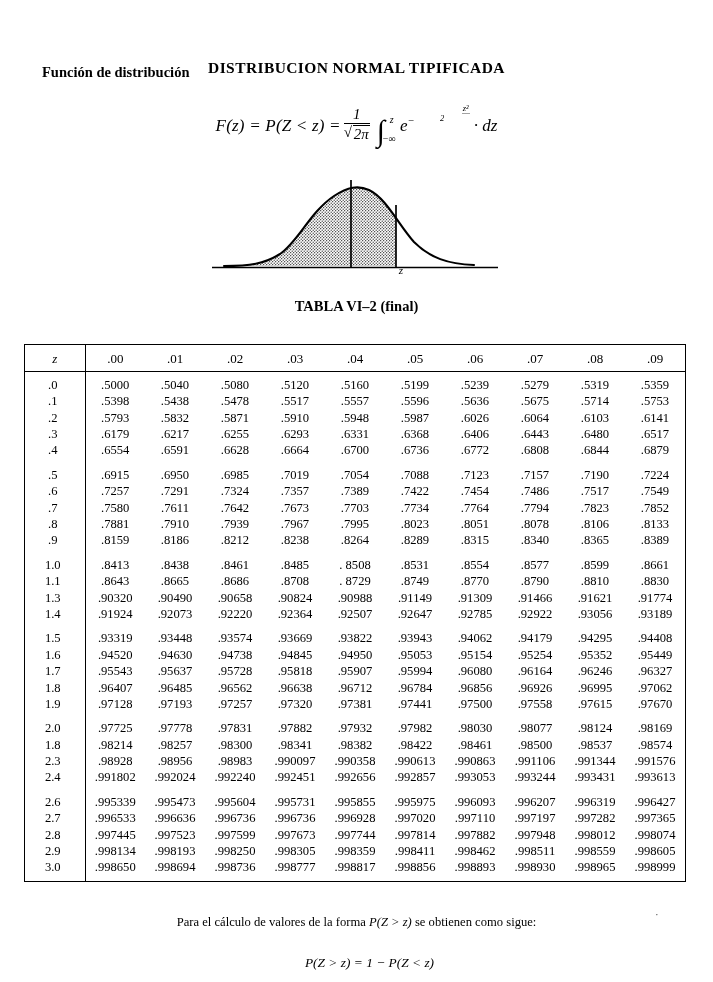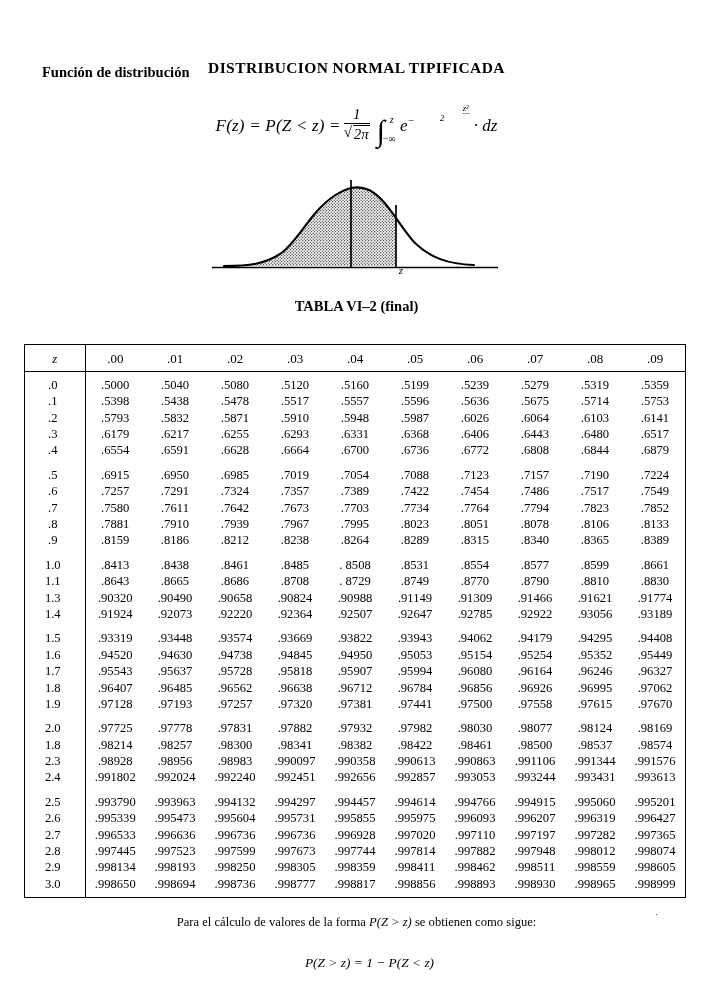--- a/index.html
+++ b/index.html
@@ -614,33 +614,20 @@
           <td>.992656</td>
           <td>.992857</td>
           <td>.993053</td>
           <td>.993244</td>
           <td>.993431</td>
           <td>.993613</td>
         </tr>
       </tbody>
       <tbody class="grp-gap pad-bottom-last">
         <tr>
-          <td class="zcell">2.5</td>
-          <td>.993790</td>
-          <td>.993963</td>
-          <td>.994132</td>
-          <td>.994297</td>
-          <td>.994457</td>
-          <td>.994614</td>
-          <td>.994766</td>
-          <td>.994915</td>
-          <td>.995060</td>
-          <td>.995201</td>
-        </tr>
-        <tr>
           <td class="zcell">2.6</td>
           <td>.995339</td>
           <td>.995473</td>
           <td>.995604</td>
           <td>.995731</td>
           <td>.995855</td>
           <td>.995975</td>
           <td>.996093</td>
           <td>.996207</td>
           <td>.996319</td>

